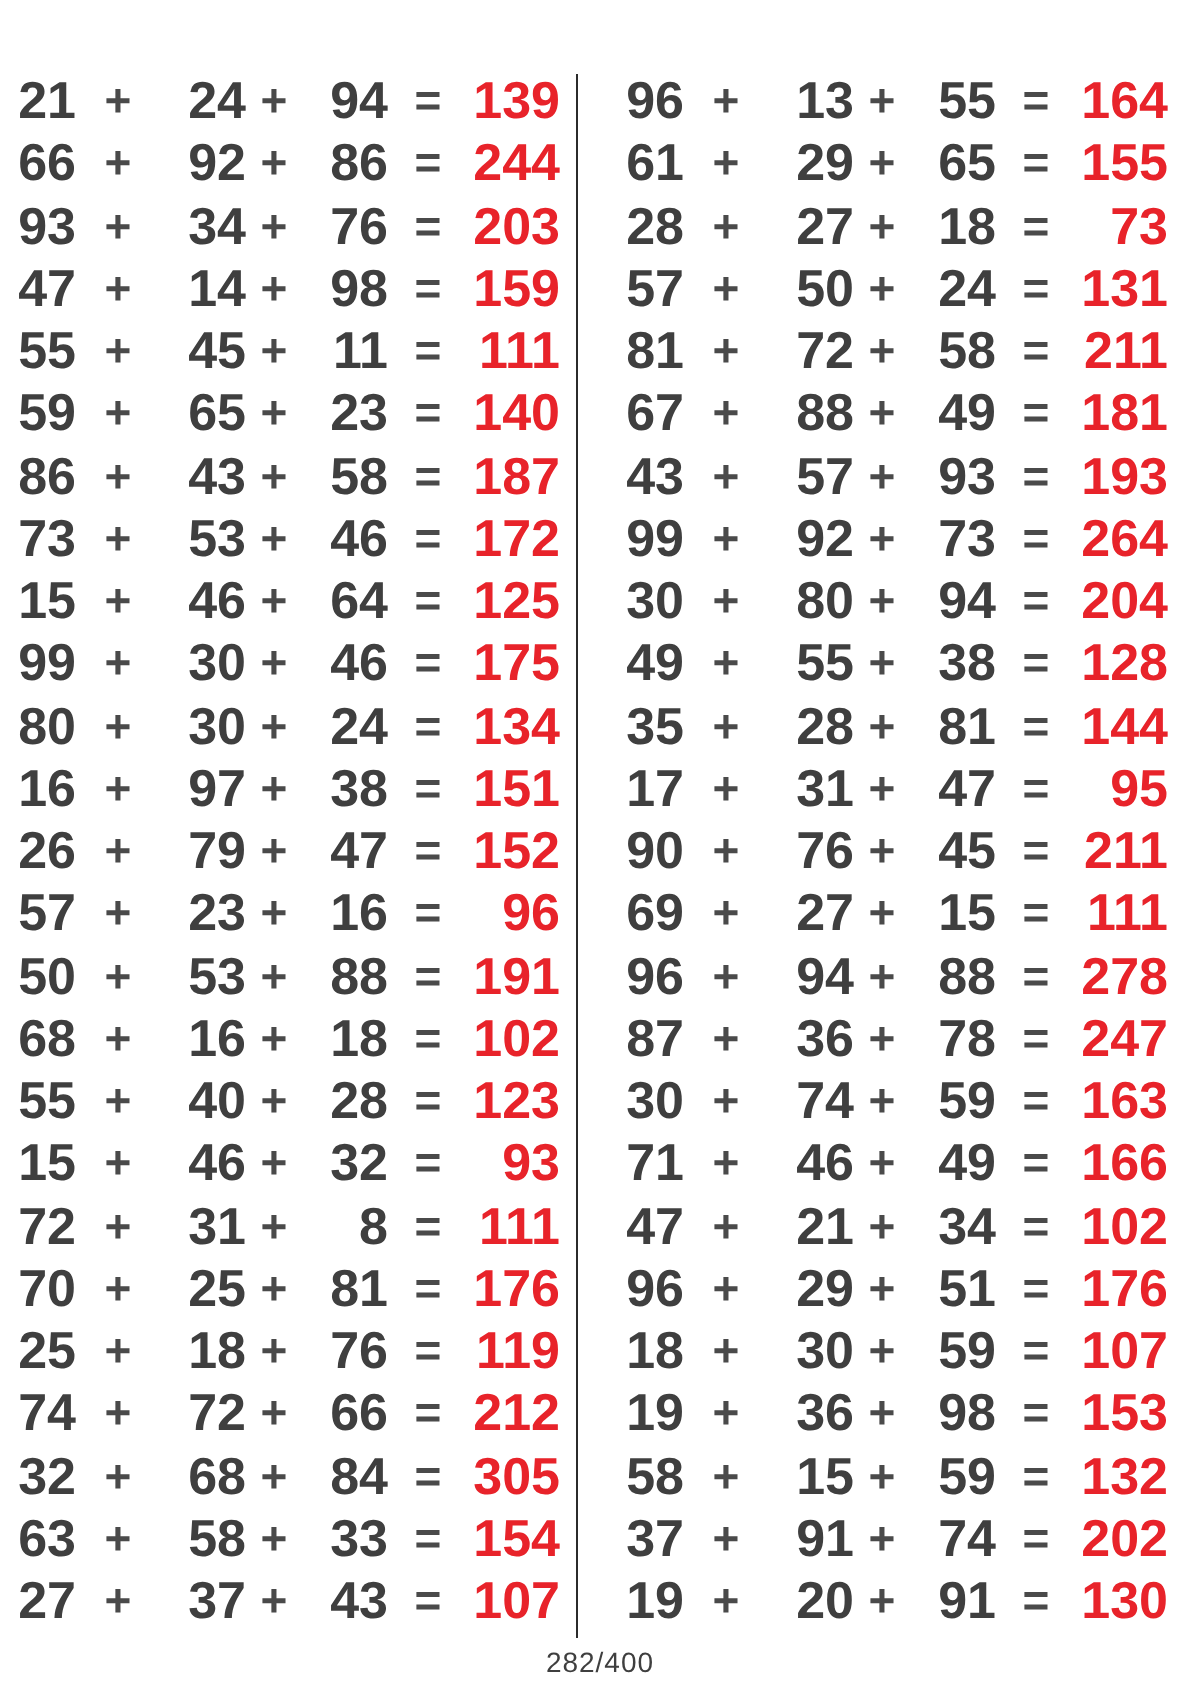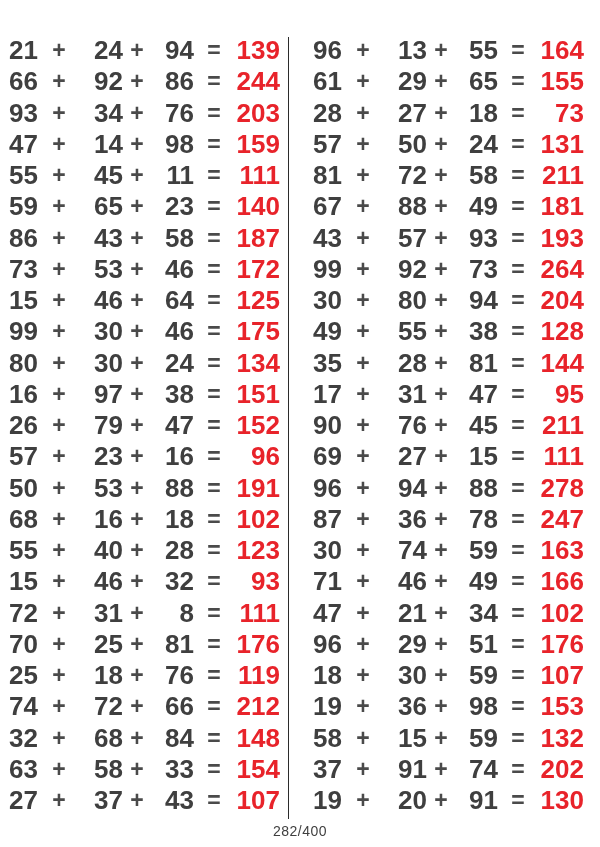--- a/index.html
+++ b/index.html
@@ -247,21 +247,21 @@
           <div class="op">=</div>
           <div class="ans" style="color: rgb(232, 35, 42);">212</div>
         </div>
         <div class="eq-row">
           <div class="num" style="color: rgb(63, 63, 63);">32</div>
           <div class="op">+</div>
           <div class="num" style="color: rgb(63, 63, 63);">68</div>
           <div class="op">+</div>
           <div class="num" style="color: rgb(63, 63, 63);">84</div>
           <div class="op">=</div>
-          <div class="ans" style="color: rgb(232, 35, 42);">148</div>
+          <div class="ans" style="color: rgb(232, 35, 42);">305</div>
         </div>
         <div class="eq-row">
           <div class="num" style="color: rgb(63, 63, 63);">63</div>
           <div class="op">+</div>
           <div class="num" style="color: rgb(63, 63, 63);">58</div>
           <div class="op">+</div>
           <div class="num" style="color: rgb(63, 63, 63);">33</div>
           <div class="op">=</div>
           <div class="ans" style="color: rgb(232, 35, 42);">154</div>
         </div>

